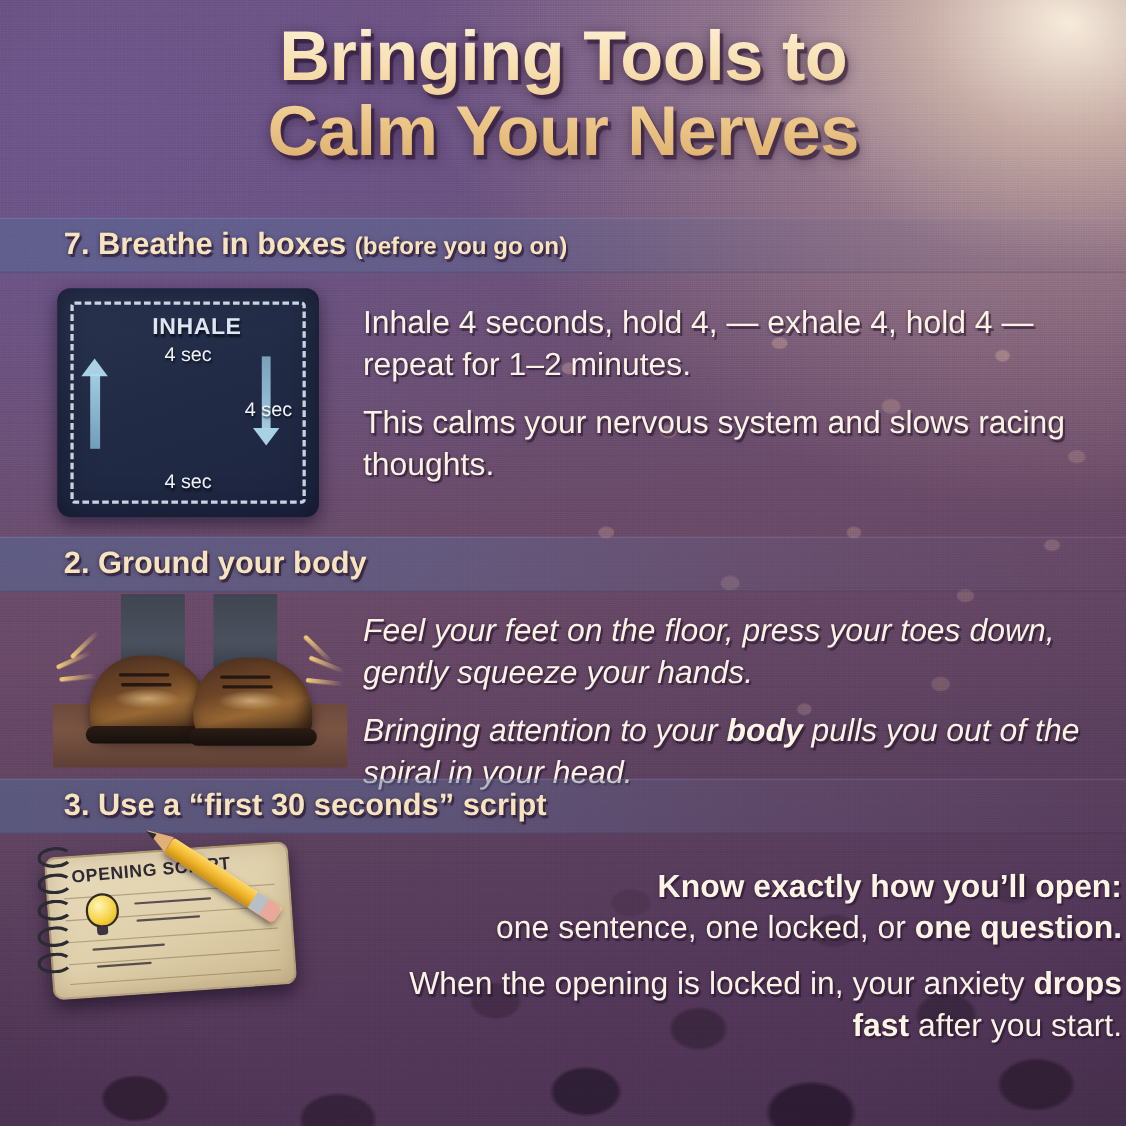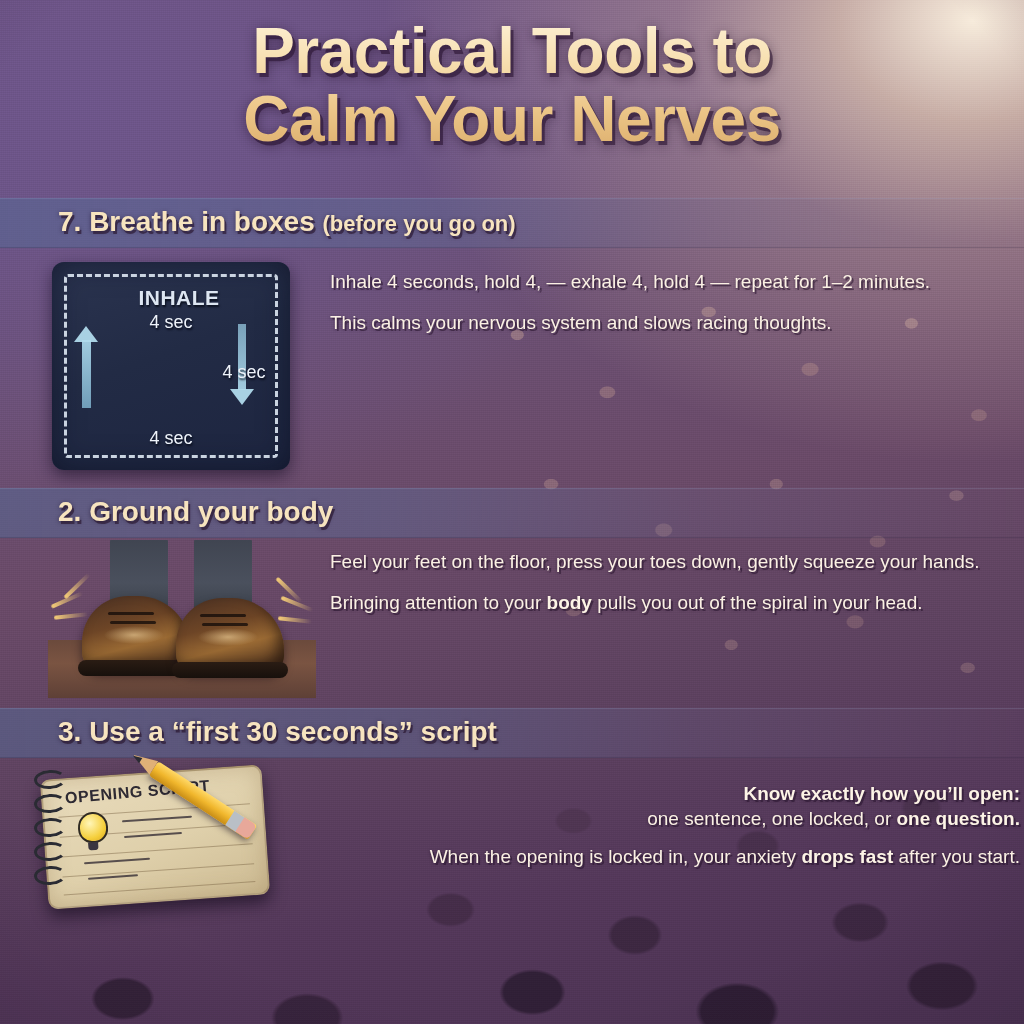--- a/index.html
+++ b/index.html
@@ -94,27 +94,27 @@
     text-shadow:2px 3px 0 rgba(38,20,44,.62), 0 1px 4px rgba(28,14,38,.55);
   }
   .heading .sub{font-size:22px;}
   .heading.h1{top:206px;}
   .heading.h2{top:496px;}
   .heading.h3{top:716px;}
 
   
   .body-col{position:absolute;left:330px;width:690px;}
   .body-col p{
-    margin:2px 0 16px 0;
-    font-size:19px;line-height:1.30;color:#fbf1e4;
+    margin:8px 0 16px 0;
+    font-size:29px;line-height:1.30;color:#fbf1e4;
     text-shadow:2px 2px 0 rgba(40,20,46,.55), 0 1px 3px rgba(30,14,38,.5);
   }
   .body-col p b{color:#fdf4e6;font-weight:bold;}
   .c1{top:268px;}
-  .c2{top:548px;}
+  .c2{top:548px;font-style:italic;}
   .c3{top:780px;}
   .c3 p{margin-bottom:14px;text-align:right;}
 
   
   .breathbox{
     position:absolute;left:52px;top:262px;width:238px;height:208px;
     border-radius:12px;
     background:linear-gradient(160deg,#2b3450 0%,#222b45 45%,#1d2540 100%);
     box-shadow:0 6px 16px rgba(16,10,30,.55), inset 0 0 30px rgba(10,14,30,.6);
   }
@@ -243,21 +243,21 @@
 
 <div id="poster">
 
   <div class="bg-base"></div>
   <div class="bg-crowd-far"></div>
   <div class="bg-crowd"></div>
   <div class="bg-grain"></div>
   <div class="bg-vignette"></div>
 
   <div class="title">
-    <span>Practical Tools to</span>
+    <span>Bringing Tools to</span>
     <span>Calm Your Nerves</span>
   </div>
 
   <div class="band b1"></div>
   <div class="heading h1">
     <span>7. Breathe in boxes</span>
     <span class="sub">(before you go on)</span>
   </div>
 
   <div class="breathbox">

